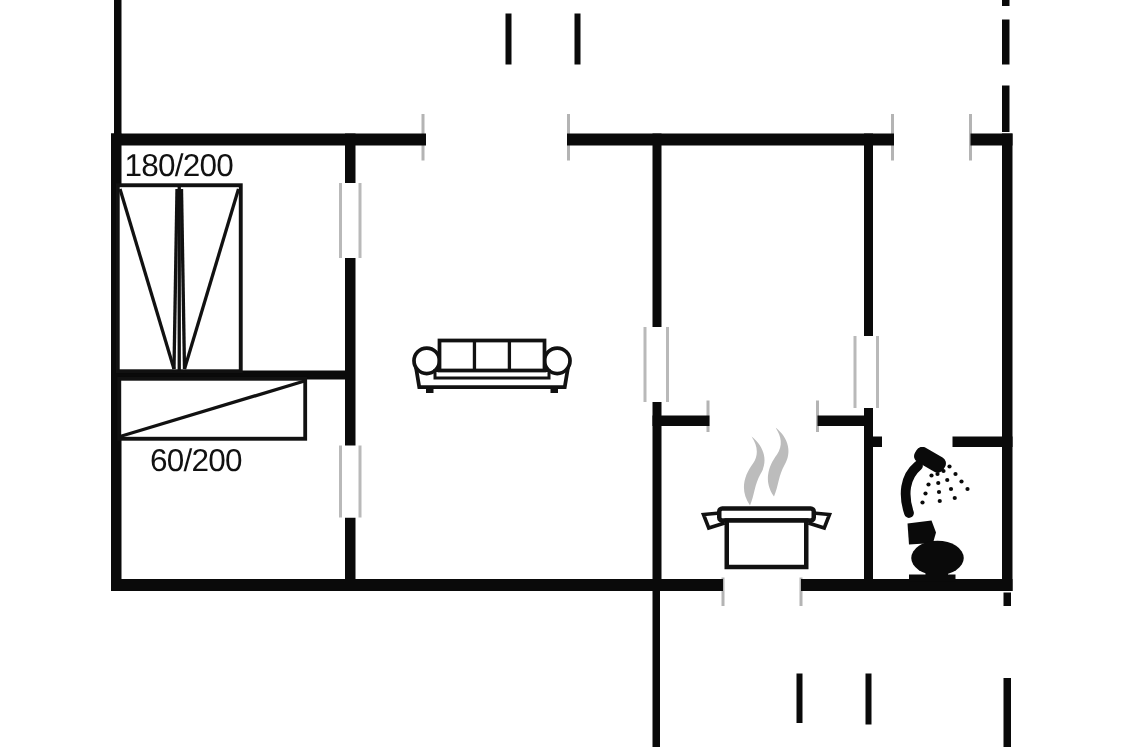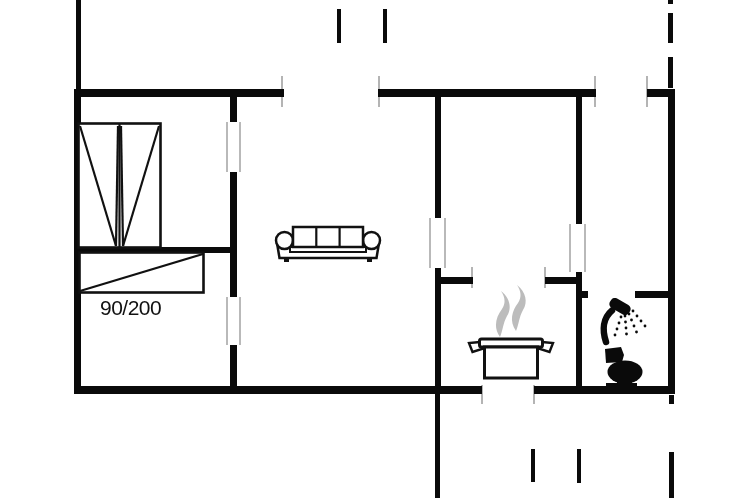--- a/index.html
+++ b/index.html
@@ -66,26 +66,27 @@
   <div class="door" style="left:569px;top:224px;width:17px;height:48px;"></div>
 
   <svg class="fixture" style="left:77px;top:122px;" width="85" height="127" viewBox="0 0 85 127">
     <rect x="1.5" y="1.5" width="82" height="124" fill="#ffffff" stroke="#111" stroke-width="2.6"></rect>
     <line x1="42.5" y1="2" x2="42.5" y2="125" stroke="#111" stroke-width="2.2"></line>
     <line x1="3" y1="4" x2="39" y2="124" stroke="#111" stroke-width="2.2"></line>
     <line x1="41" y1="4" x2="39" y2="124" stroke="#111" stroke-width="2.2"></line>
     <line x1="44" y1="4" x2="46" y2="124" stroke="#111" stroke-width="2.2"></line>
     <line x1="82" y1="4" x2="46" y2="124" stroke="#111" stroke-width="2.2"></line>
   </svg>
+  <div class="bedlabel" style="left:83px;top:99px;">180/200</div>
 
   <svg class="fixture" style="left:78px;top:251px;" width="127" height="43" viewBox="0 0 127 43">
     <rect x="1.5" y="1.5" width="124" height="40" fill="#ffffff" stroke="#111" stroke-width="2.6"></rect>
     <line x1="2" y1="40" x2="125" y2="3" stroke="#111" stroke-width="2.2"></line>
   </svg>
-  <div class="bedlabel" style="left:100px;top:296px;">90/200</div>
+  <div class="bedlabel" style="left:100px;top:296px;">60/200</div>
 
   <svg class="fixture" style="left:273px;top:224px;" width="110" height="40" viewBox="0 0 110 40">
     <path d="M4,19 L6.5,34 L103.5,34 L106,19" fill="#ffffff" stroke="#111" stroke-width="2.5"></path>
     <rect x="11" y="34" width="5" height="4" fill="#111"></rect>
     <rect x="94" y="34" width="5" height="4" fill="#111"></rect>
     <circle cx="11.5" cy="16.5" r="8.5" fill="#ffffff" stroke="#111" stroke-width="2.5"></circle>
     <circle cx="98.5" cy="16.5" r="8.5" fill="#ffffff" stroke="#111" stroke-width="2.5"></circle>
     <rect x="17" y="23" width="76" height="5" fill="#ffffff" stroke="#111" stroke-width="2"></rect>
     <rect x="20" y="3" width="70" height="20" fill="#ffffff" stroke="#111" stroke-width="2.5"></rect>
     <line x1="43.3" y1="3" x2="43.3" y2="23" stroke="#111" stroke-width="2.2"></line>

